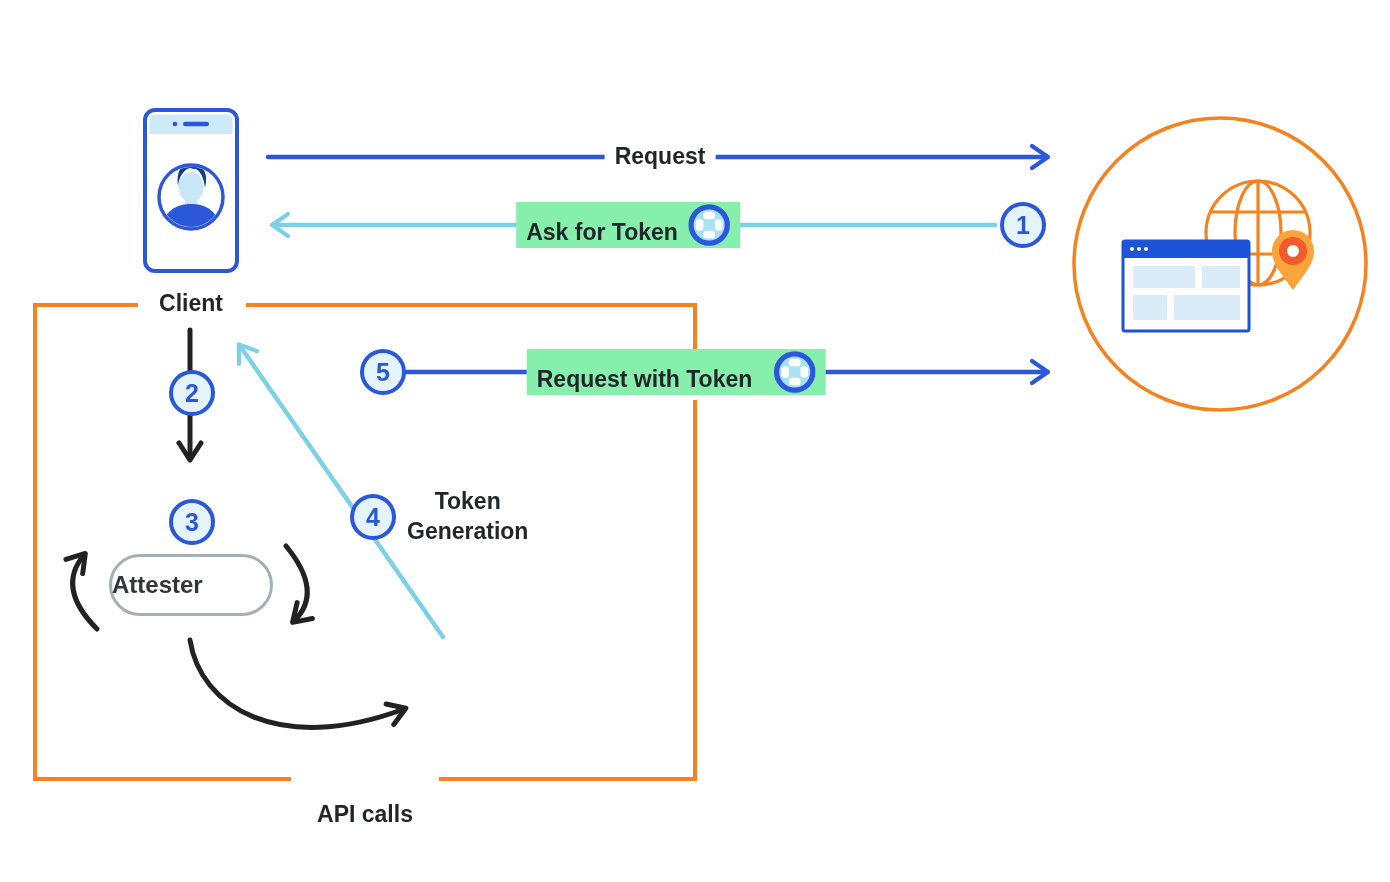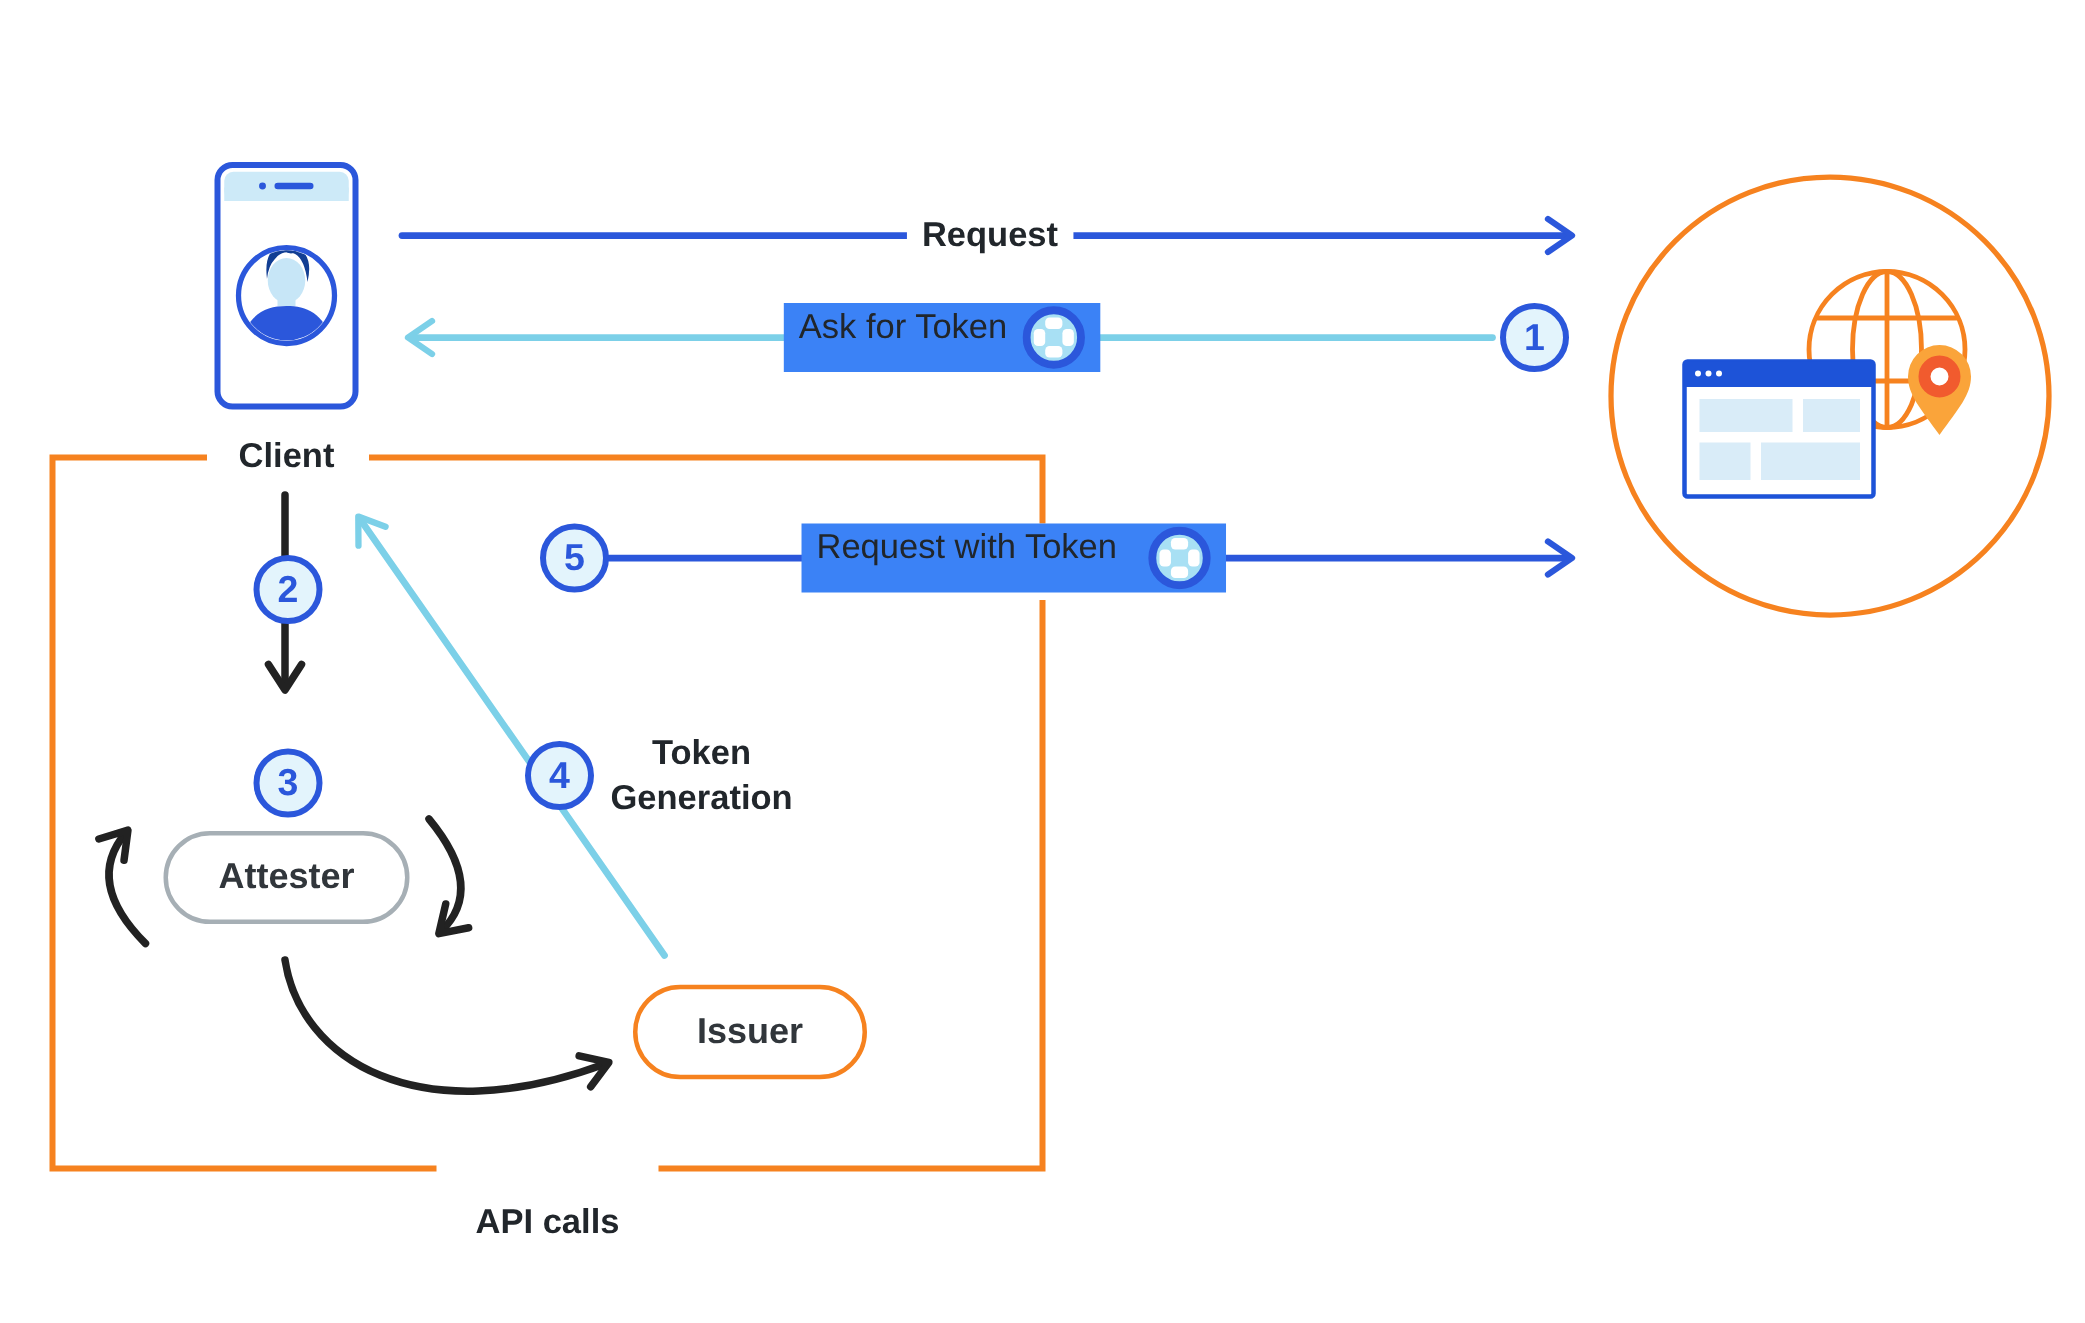--- a/index.html
+++ b/index.html
@@ -22,36 +22,36 @@
     position:absolute;transform:translate(-50%,-50%);z-index:3;
     font-weight:bold;font-size:23px;color:var(--ink,#21262B);
     background:#fff;padding:1px 10px;white-space:nowrap;line-height:1.2;
   }
   .nobg{background:transparent;padding:0;}
   .multiline{white-space:pre-line;text-align:center;line-height:1.3;}
   .leftalign{transform:translate(0,-50%);text-align:center;}
 
   .flow-group{
     position:absolute;transform:translate(-50%,-50%);z-index:3;
-    display:flex;align-items:flex-start;gap:10px;background:#3b82f6;padding:2px 10px;
-    font-weight:normal;font-size:23px;color:var(--ink,#21262B);white-space:nowrap;
+    display:flex;align-items:flex-end;gap:10px;background:#86efac;padding:2px 10px;
+    font-weight:bold;font-size:23px;color:var(--ink,#21262B);white-space:nowrap;
   }
   .token{width:42px;height:42px;flex:0 0 auto;display:block;}
 
   .badge{
     position:absolute;transform:translate(-50%,-50%);z-index:4;
     width:38px;height:38px;border-radius:50%;
     border:4px solid var(--blue,#2B57DB);background:var(--badge-fill,#E3F4FC);
     color:var(--blue,#2B57DB);font-weight:bold;font-size:25px;
     display:flex;align-items:center;justify-content:center;
   }
   .pill{
     position:absolute;transform:translate(-50%,-50%);z-index:3;
     border-radius:34px;background:#fff;font-weight:bold;font-size:24px;color:#31363B;
-    display:flex;align-items:center;justify-content:center;
+    display:flex;align-items:center;
   }
   .pill.attester{width:158px;height:56px;border:3.5px solid var(--attester-border,#A6AFB5);}
   .pill.issuer{width:150px;height:57px;border:3.5px solid var(--orange,#F6821F);}
 </style>
 </head>
 <body>
 
 <div class="canvas">
 
   <svg class="layer" width="1390" height="882" viewBox="0 0 1390 882">
@@ -125,23 +125,20 @@
     <path d="M190 640 C200 706 278 756 404 709" class="st-black lnb" marker-end="url(#chevBlack)"></path>
   </svg>
 
   <div class="label" style="left:191px;top:304px;text-align:center;">Client</div>
 
 
   <div class="pill attester" style="left:191px;top:585px;">
     <span>Attester</span>
   </div>
 
-  <div class="pill issuer" style="left:500px;top:688px;">
-    <span>Issuer</span>
-  </div>
 
   <div class="label" style="left:660px;top:157px;">Request</div>
 
   <div class="flow-group" style="left:628px;top:225px;">
     <span>Ask for Token</span>
     <svg class="token" viewBox="0 0 44 44">
       <circle cx="22" cy="22" r="19" fill="var(--token-inner,#A8E0F4)" stroke="var(--blue,#2B57DB)" stroke-width="5.5"></circle>
       <rect x="16" y="8" width="12" height="8" rx="3" fill="#fff"></rect>
       <rect x="28" y="16" width="8" height="12" rx="3" fill="#fff"></rect>
       <rect x="16" y="28" width="12" height="8" rx="3" fill="#fff"></rect>

